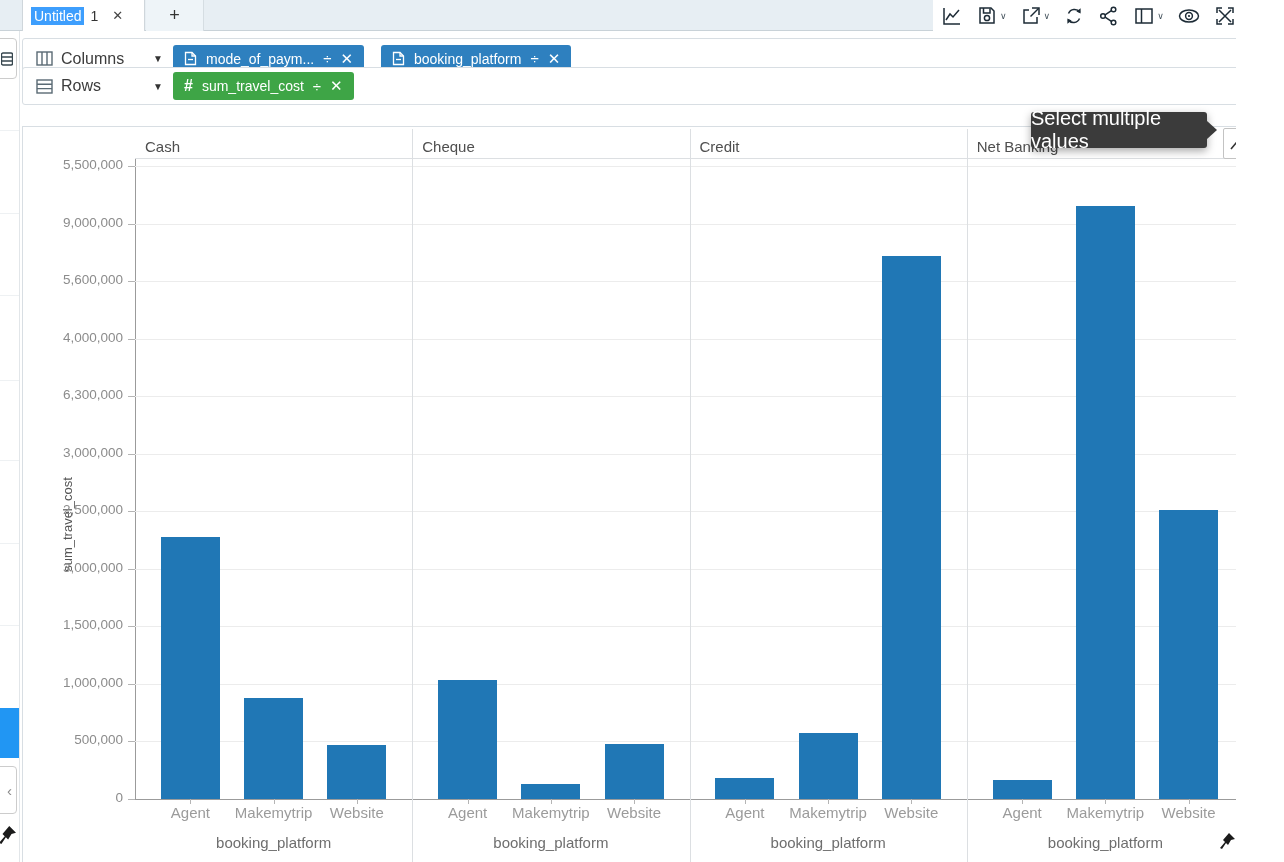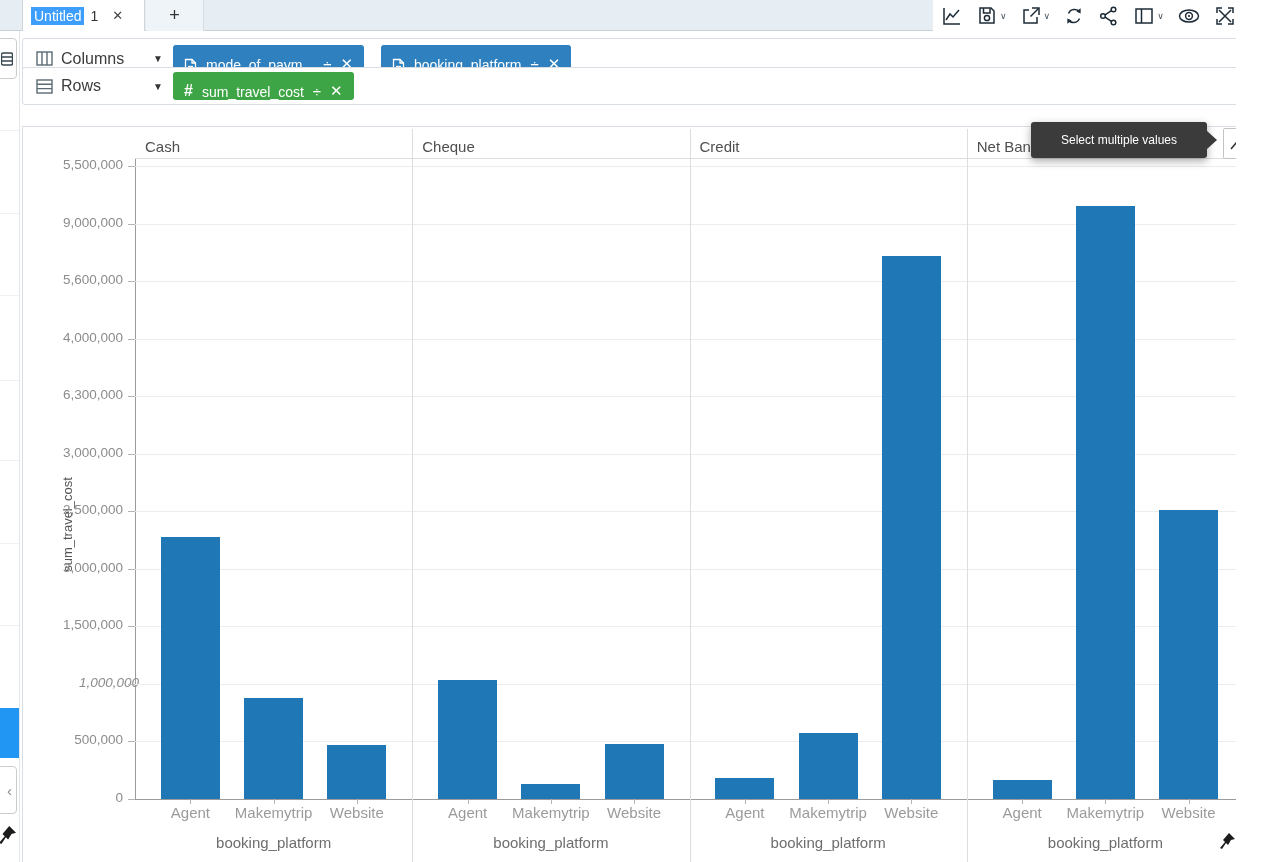--- a/index.html
+++ b/index.html
@@ -19,21 +19,21 @@
   #toolbar .caret { font-size:9px; color:#44525c; }
 
   
   .shelf { left:22px; width:1233px; background:#fff; border:1px solid #d8dee3; border-radius:3px; display:flex; align-items:center; }
   #shelf-columns { top:38px; height:41px; }
   #shelf-rows { top:67px; height:38px; }
   .shelf-label { width:150px; flex:none; display:flex; align-items:center; gap:8px; padding:0 10px 0 13px; font-size:16px; color:#3c3c3c; }
   .shelf-label svg { stroke:#5a6a74; fill:none; stroke-width:1.4; }
   .shelf-caret { margin-left:auto; font-size:10px; color:#333; }
   .pills { display:flex; gap:17px; }
-  .pill { height:28px; border-radius:3px; color:#fff; font-size:14px; display:flex; align-items:flex-end; gap:9px; padding:0 11px; }
+  .pill { height:28px; border-radius:3px; color:#fff; font-size:14px; display:flex; align-items:center; gap:9px; padding:0 11px; }
   .pill.blue { background:#2e80bf; }
   .pill.green { background:#3ea546; }
   .pill svg { stroke:#fff; fill:none; stroke-width:1.3; }
   .pill .op { font-size:15px; cursor:pointer; }
   .pill .hash { font-size:16px; font-weight:bold; }
 
   
   #chart-card { left:22px; top:126px; width:1233px; height:736px; background:#fff; border:1px solid #d8dee3; border-bottom:none; }
   .panel-header { font-size:15px; color:#4f4f4f; white-space:nowrap; overflow:hidden; }
   .vsep { width:1px; background:#dcdfe2; }
@@ -45,21 +45,21 @@
   .cat-label { text-align:center; font-size:15px; color:#9b9b9b; }
   .bp-label { text-align:center; font-size:15px; color:#6e6e6e; }
   #y-axis-line { left:112px; top:32px; width:1px; height:640px; background:#9b9b9b; }
   #x-axis-line { left:112px; top:672px; width:1110px; height:1px; background:#9b9b9b; }
   #header-underline { left:112px; top:31px; width:1110px; height:1px; background:#dcdfe2; }
   #ylabel { left:-36px; top:390px; width:160px; text-align:center; font-size:13px; color:#555; transform:rotate(-90deg); }
 
   #trend-btn { left:1200px; top:1px; width:32px; height:31px; background:#fff; border:1px solid #c3c3c3; border-radius:2px; display:flex; align-items:center; justify-content:center; cursor:pointer; }
   #trend-btn svg { stroke:#333; fill:none; stroke-width:1.6; }
 
-  #tooltip { left:1031px; top:122px; width:176px; height:36px; background:#3b3b3b; color:#fff; border-radius:3px; display:flex; align-items:center; justify-content:center; font-size:12px; z-index:50; box-shadow:0 3px 8px rgba(0,0,0,.35); }
+  #tooltip { left:1031px; top:112px; width:176px; height:36px; background:#3b3b3b; color:#fff; border-radius:3px; display:flex; align-items:center; justify-content:center; font-size:20px; z-index:50; box-shadow:0 3px 8px rgba(0,0,0,.35); }
   #tooltip::after { content:""; position:absolute; right:-10px; top:50%; margin-top:-9px; border-top:9px solid transparent; border-bottom:9px solid transparent; border-left:10px solid #3b3b3b; }
 
   #pin-icon { left:1196px; top:706px; cursor:pointer; }
   #hourglass-icon { left:1215px; top:706px; cursor:pointer; }
   #hourglass-icon svg { stroke:#4aa0dc; fill:none; stroke-width:1.4; }
 
   
   #left-strip { left:0; top:31px; width:20px; height:831px; background:#fff; border-right:1px solid #e2e6e9; }
   .lrow { left:0; width:19px; height:1px; background:#eef1f3; }
   #left-top-box { left:-10px; top:7px; width:27px; height:41px; border:1px solid #ccc; border-radius:4px; background:#fff; display:flex; align-items:center; justify-content:flex-end; padding-right:3px; }
@@ -228,21 +228,21 @@
           <path d="M1.5 1 H10.5 M1.5 14 H10.5"></path>
           <path d="M2.5 1 C2.5 5.5 6 6.2 6 7.5 C6 8.8 2.5 9.5 2.5 14"></path>
           <path d="M9.5 1 C9.5 5.5 6 6.2 6 7.5 C6 8.8 9.5 9.5 9.5 14"></path>
         </svg>
     </div>
   <div class="abs ytick-label" style="left: 0px; top: 663px; width: 100px;">0</div>
       <div class="abs tick-dash" style="left: 105px; top: 672px; width: 7px;"></div>
       <div class="abs ytick-label" style="left: 0px; top: 605.455px; width: 100px;">500,000</div>
       <div class="abs tick-dash" style="left: 105px; top: 614.455px; width: 7px;"></div>
       <div class="abs gridline" style="left: 112px; top: 614.455px; width: 1110px;"></div>
-      <div class="abs ytick-label" style="left: 16px; top: 547.91px; width: 100px; font-style: italic;">1,000,000</div>
+      <div class="abs ytick-label" style="left: 0px; top: 547.91px; width: 100px;">1,000,000</div>
       <div class="abs tick-dash" style="left: 105px; top: 556.91px; width: 7px;"></div>
       <div class="abs gridline" style="left: 112px; top: 556.91px; width: 1110px;"></div>
       <div class="abs ytick-label" style="left: 0px; top: 490.365px; width: 100px;">1,500,000</div>
       <div class="abs tick-dash" style="left: 105px; top: 499.365px; width: 7px;"></div>
       <div class="abs gridline" style="left: 112px; top: 499.365px; width: 1110px;"></div>
       <div class="abs ytick-label" style="left: 0px; top: 432.82px; width: 100px;">3,000,000</div>
       <div class="abs tick-dash" style="left: 105px; top: 441.82px; width: 7px;"></div>
       <div class="abs gridline" style="left: 112px; top: 441.82px; width: 1110px;"></div>
       <div class="abs ytick-label" style="left: 0px; top: 375.275px; width: 100px;">2,500,000</div>
       <div class="abs tick-dash" style="left: 105px; top: 384.275px; width: 7px;"></div>

